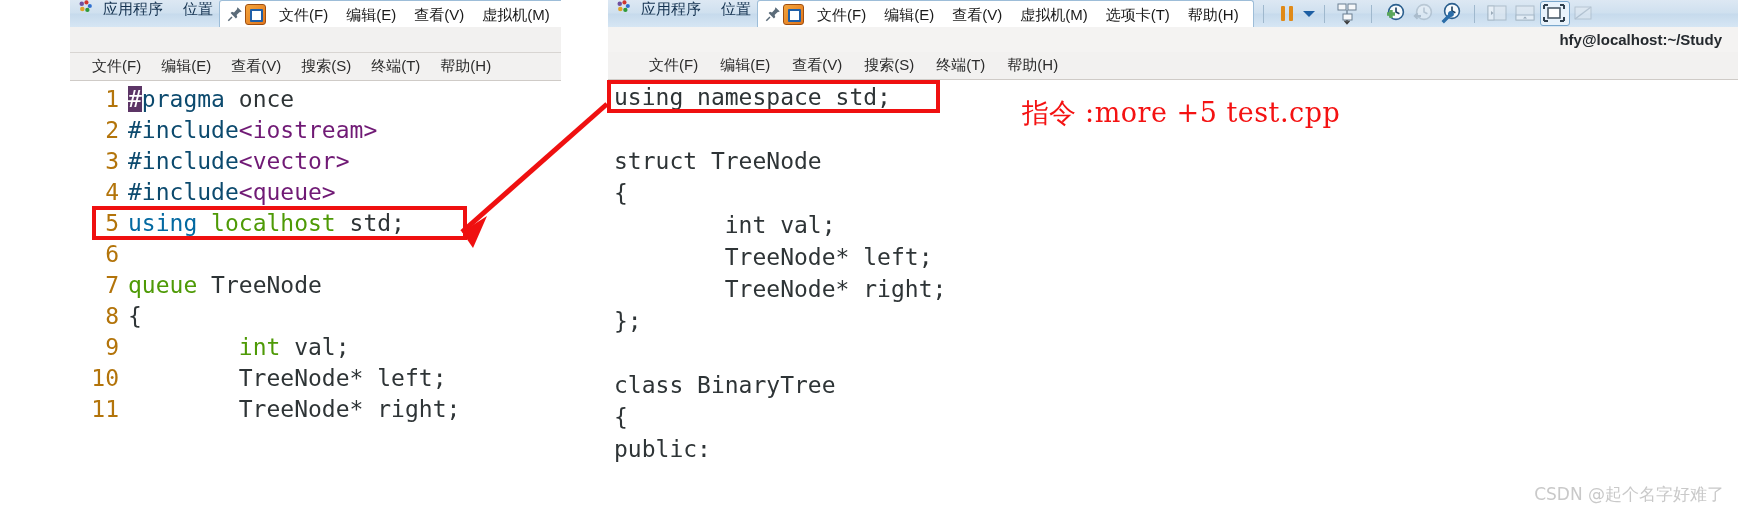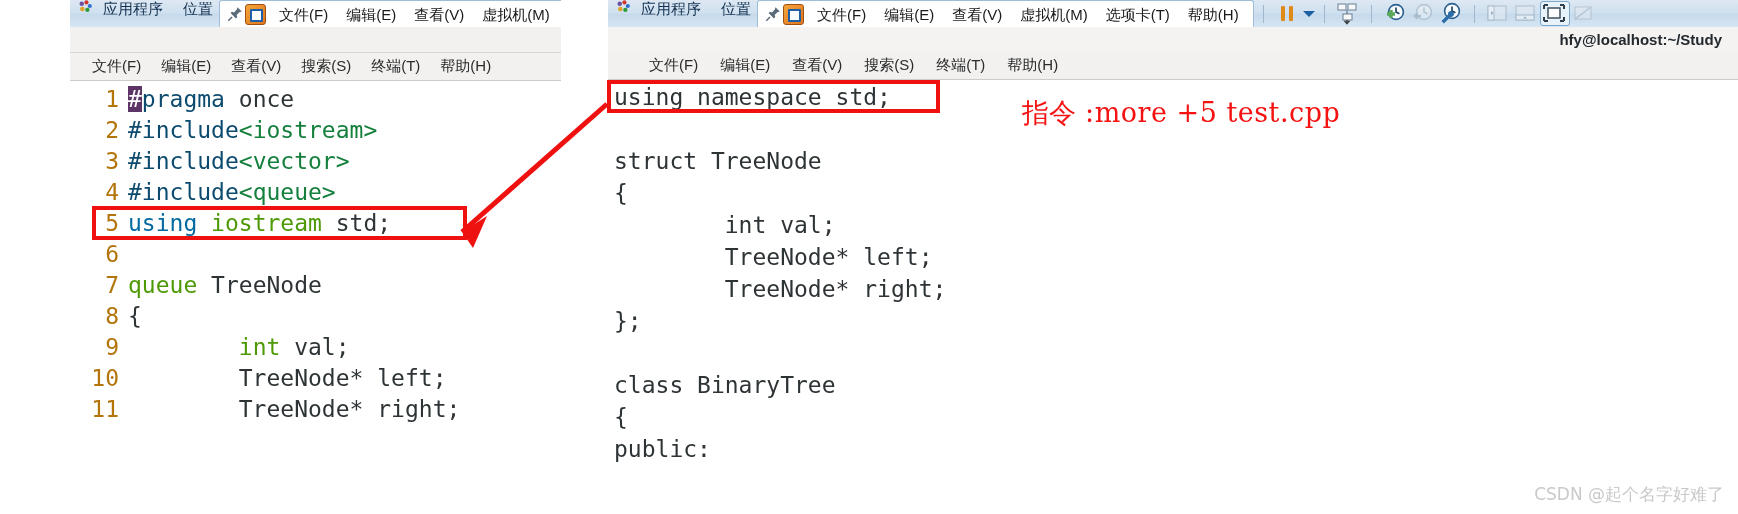--- a/index.html
+++ b/index.html
@@ -84,21 +84,21 @@
   .ln {
     width: 58px; text-align: right; flex: none;
     color: #b3740a; font-family: "DejaVu Sans Mono","Liberation Mono",monospace;
     font-size: 23px; padding-right: 9px; box-sizing: border-box;
   }
   .code-text {
     font-family: "DejaVu Sans Mono","Liberation Mono",monospace;
     font-size: 23px; white-space: pre; color: #2e3436;
   }
   .tk-pre   { color: #0c4a6e; }
-  .tk-inc   { color: #15803d; }
+  .tk-inc   { color: #701a75; }
   .tk-kw    { color: #4e9a06; }
   .tk-kw2   { color: #0369a1; }
   .tk-txt   { color: #2e3436; }
   .cursor-block {
     background: #5c3566; color: #ffffff;
   }
 
   
   #left-highlight-box {
     left: 92px; top: 206px; width: 375px; height: 34px;
@@ -259,21 +259,21 @@
         <div class="code-line">
           <span class="ln">3</span>
           <span class="code-text"><span class="tk-pre">#include</span><span class="tk-inc">&lt;vector&gt;</span></span>
         </div>
         <div class="code-line">
           <span class="ln">4</span>
           <span class="code-text"><span class="tk-pre">#include</span><span class="tk-inc">&lt;queue&gt;</span></span>
         </div>
         <div class="code-line">
           <span class="ln">5</span>
-          <span class="code-text"><span class="tk-kw2">using </span><span class="tk-kw">iostream</span><span class="tk-txt"> std;</span></span>
+          <span class="code-text"><span class="tk-kw2">using </span><span class="tk-kw">localhost</span><span class="tk-txt"> std;</span></span>
         </div>
         <div class="code-line">
           <span class="ln">6</span>
           <span class="code-text"><span class="tk-txt"></span></span>
         </div>
         <div class="code-line">
           <span class="ln">7</span>
           <span class="code-text"><span class="tk-kw">queue</span><span class="tk-txt"> TreeNode</span></span>
         </div>
         <div class="code-line">

